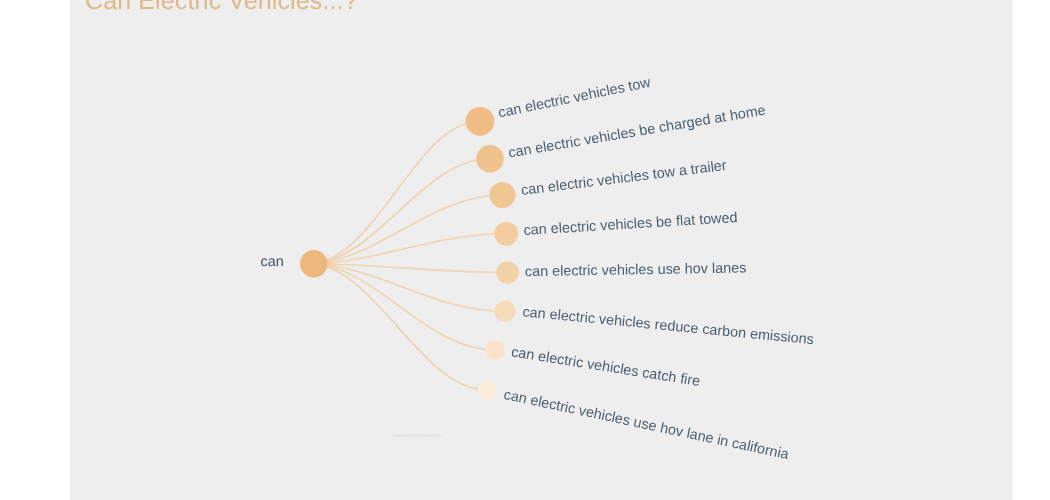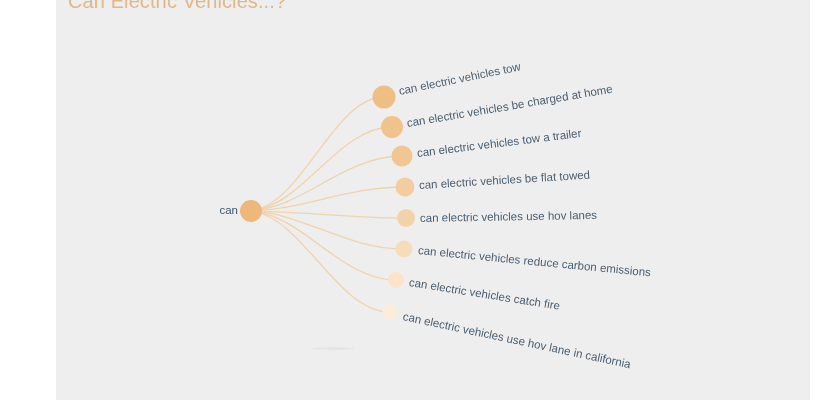--- a/index.html
+++ b/index.html
@@ -98,21 +98,21 @@
         <circle cx="402" cy="156" r="10.5" fill="#f1c693"></circle>
         <circle cx="405" cy="187" r="9.5" fill="#f3cd9f"></circle>
         <circle cx="406" cy="218" r="9" fill="#f4d2a8"></circle>
         <circle cx="404" cy="249" r="8.5" fill="#f7dcba"></circle>
         <circle cx="396" cy="280" r="8" fill="#fae3c8"></circle>
         <circle cx="390" cy="312" r="7.5" fill="#fcedd7"></circle>
         <circle cx="251" cy="211" r="11" fill="#eeb87d"></circle>
       </g>
   </svg>
 
-  <div id="root-label" style="left: 196px; top: 204px; width: 42px;">can</div>
+  <div id="root-label" style="left: 185px; top: 204px; width: 42px;">can</div>
 
   <div id="labels">
       <div class="node-label" style="color: rgb(74, 95, 114); left: 399px; top: 85px; transform: rotate(-11.5deg);">can electric vehicles tow</div>
       <div class="node-label" style="color: rgb(74, 95, 114); left: 407px; top: 117px; transform: rotate(-9.5deg);">can electric vehicles be charged at home</div>
       <div class="node-label" style="color: rgb(74, 95, 114); left: 417px; top: 147px; transform: rotate(-7deg);">can electric vehicles tow a trailer</div>
       <div class="node-label" style="color: rgb(74, 95, 114); left: 419px; top: 179px; transform: rotate(-3.5deg);">can electric vehicles be flat towed</div>
       <div class="node-label" style="color: rgb(74, 95, 114); left: 420px; top: 212px; transform: rotate(-1deg);">can electric vehicles use hov lanes</div>
       <div class="node-label" style="color: rgb(74, 95, 114); left: 418px; top: 244px; transform: rotate(5.5deg);">can electric vehicles reduce carbon emissions</div>
       <div class="node-label" style="color: rgb(74, 95, 114); left: 409px; top: 276px; transform: rotate(9deg);">can electric vehicles catch fire</div>
       <div class="node-label" style="color: rgb(74, 95, 114); left: 403px; top: 310px; transform: rotate(12deg);">can electric vehicles use hov lane in california</div>

